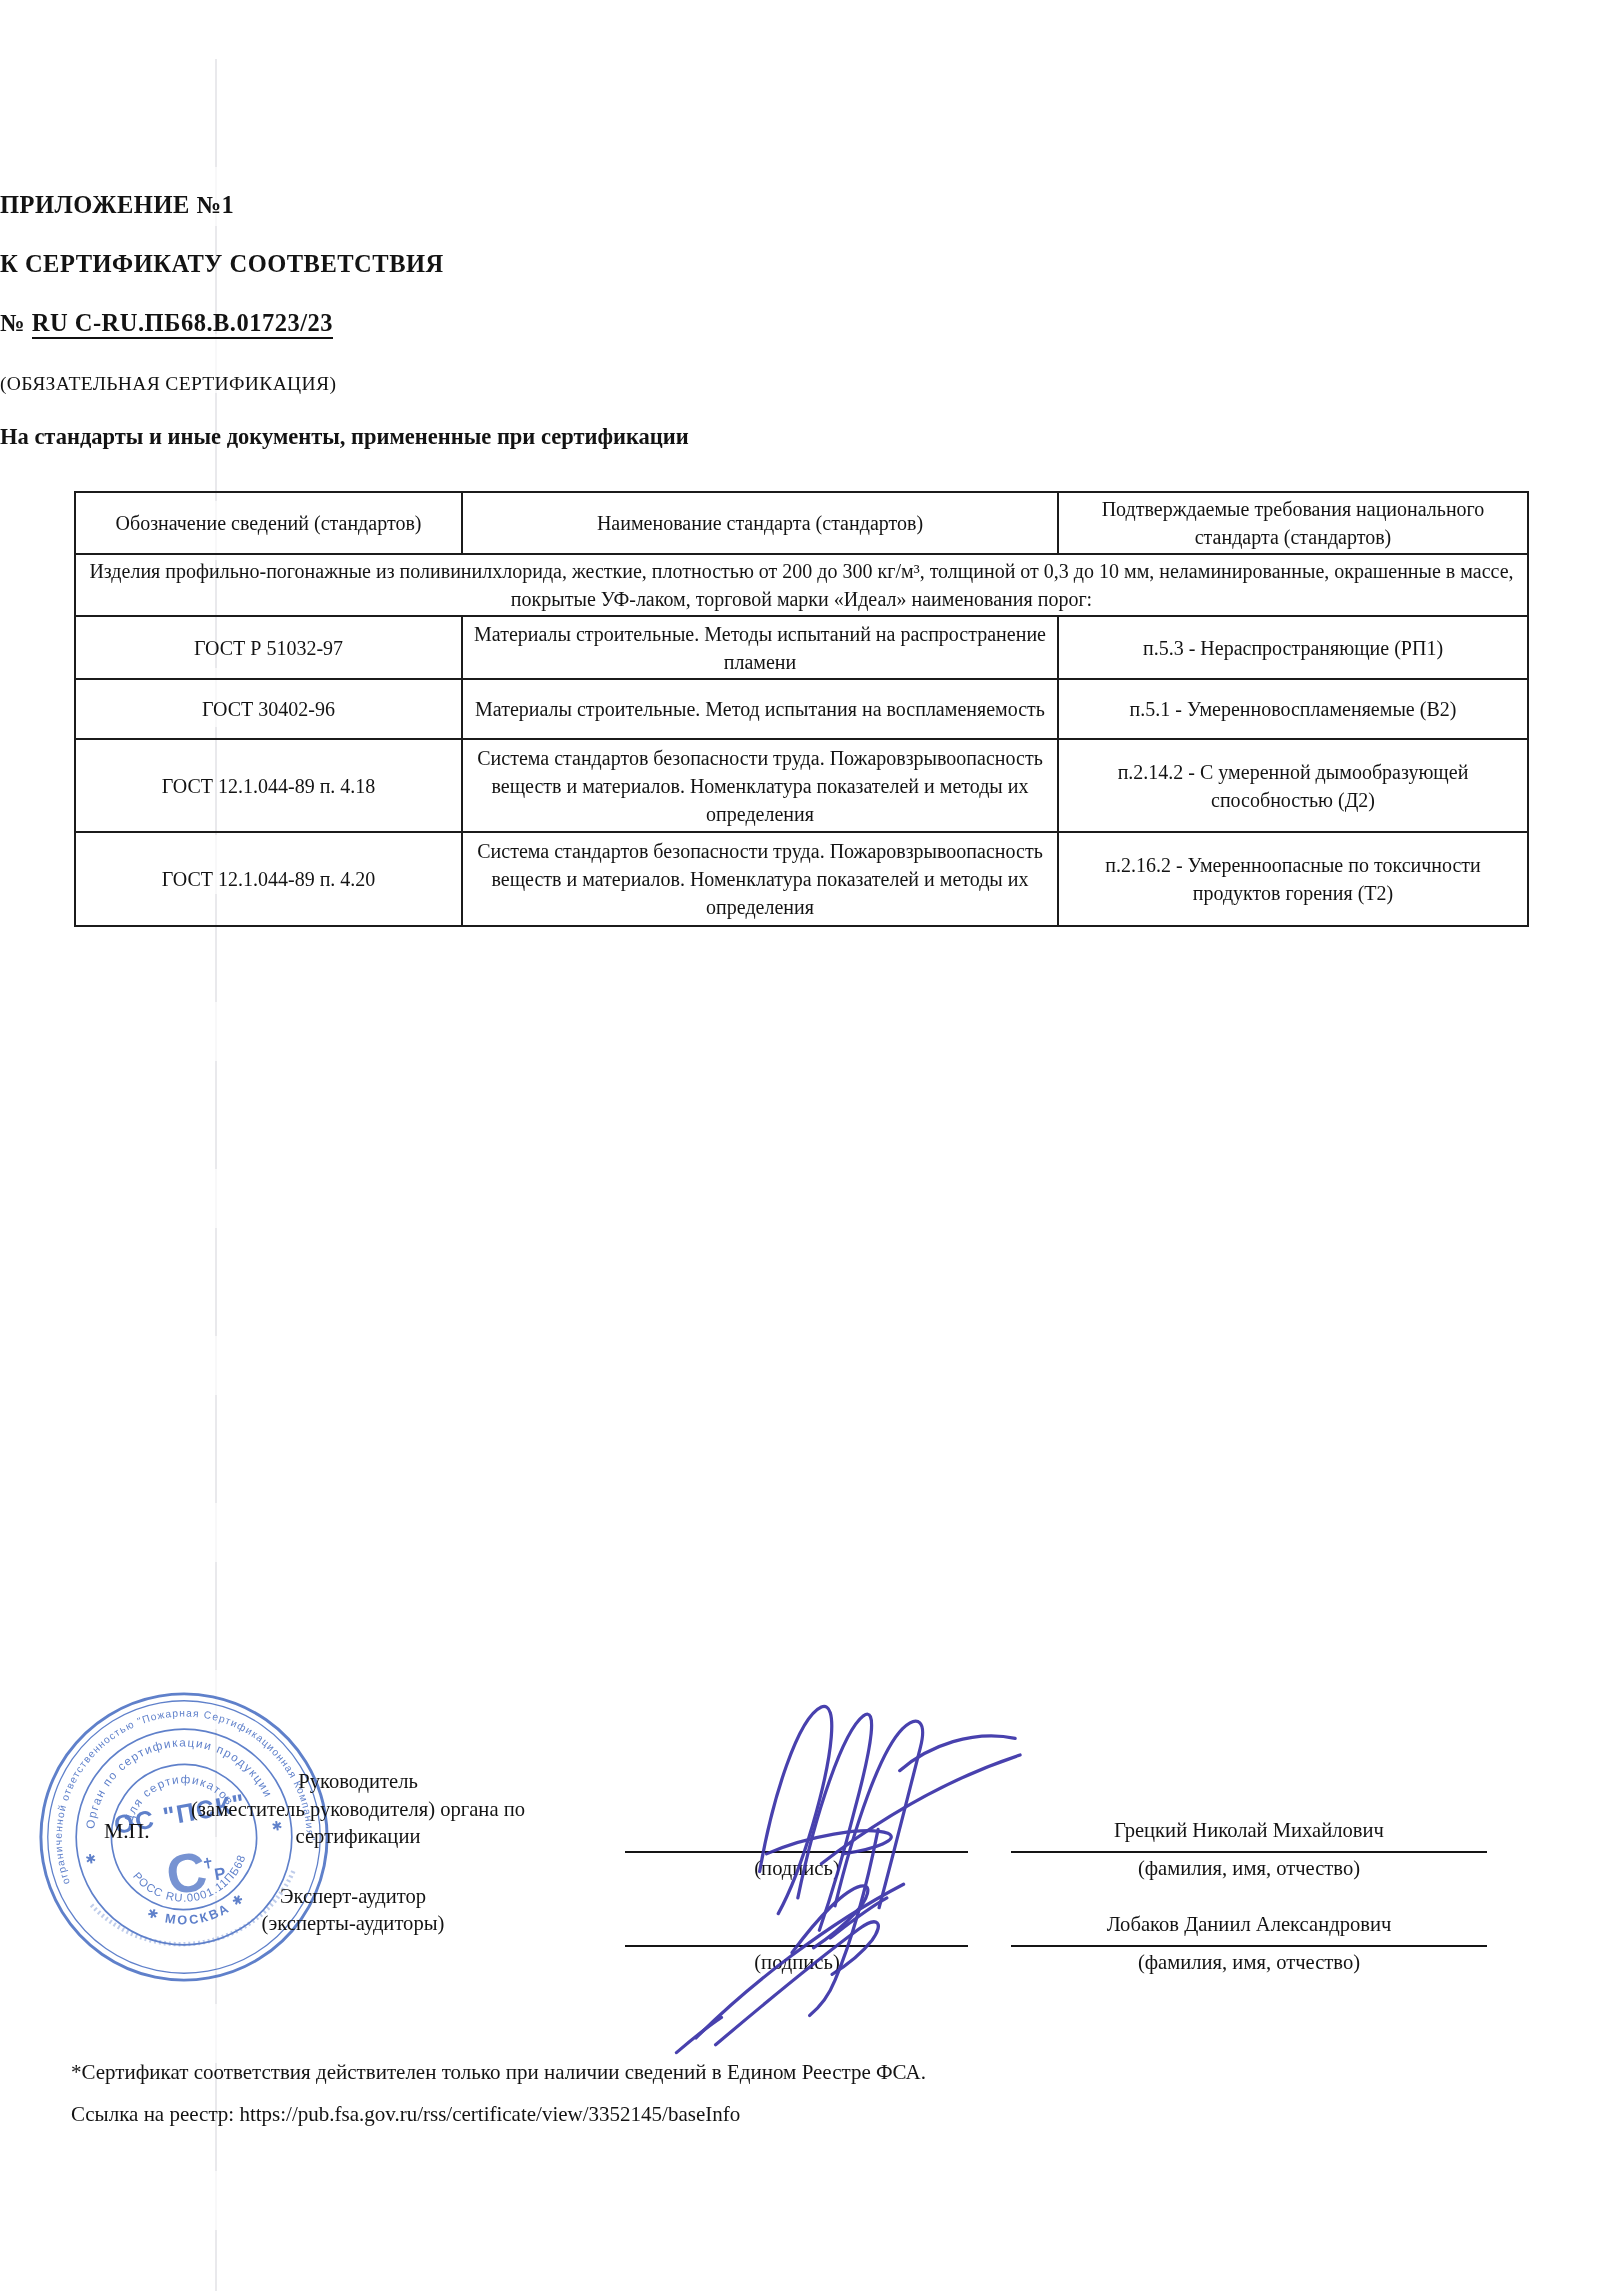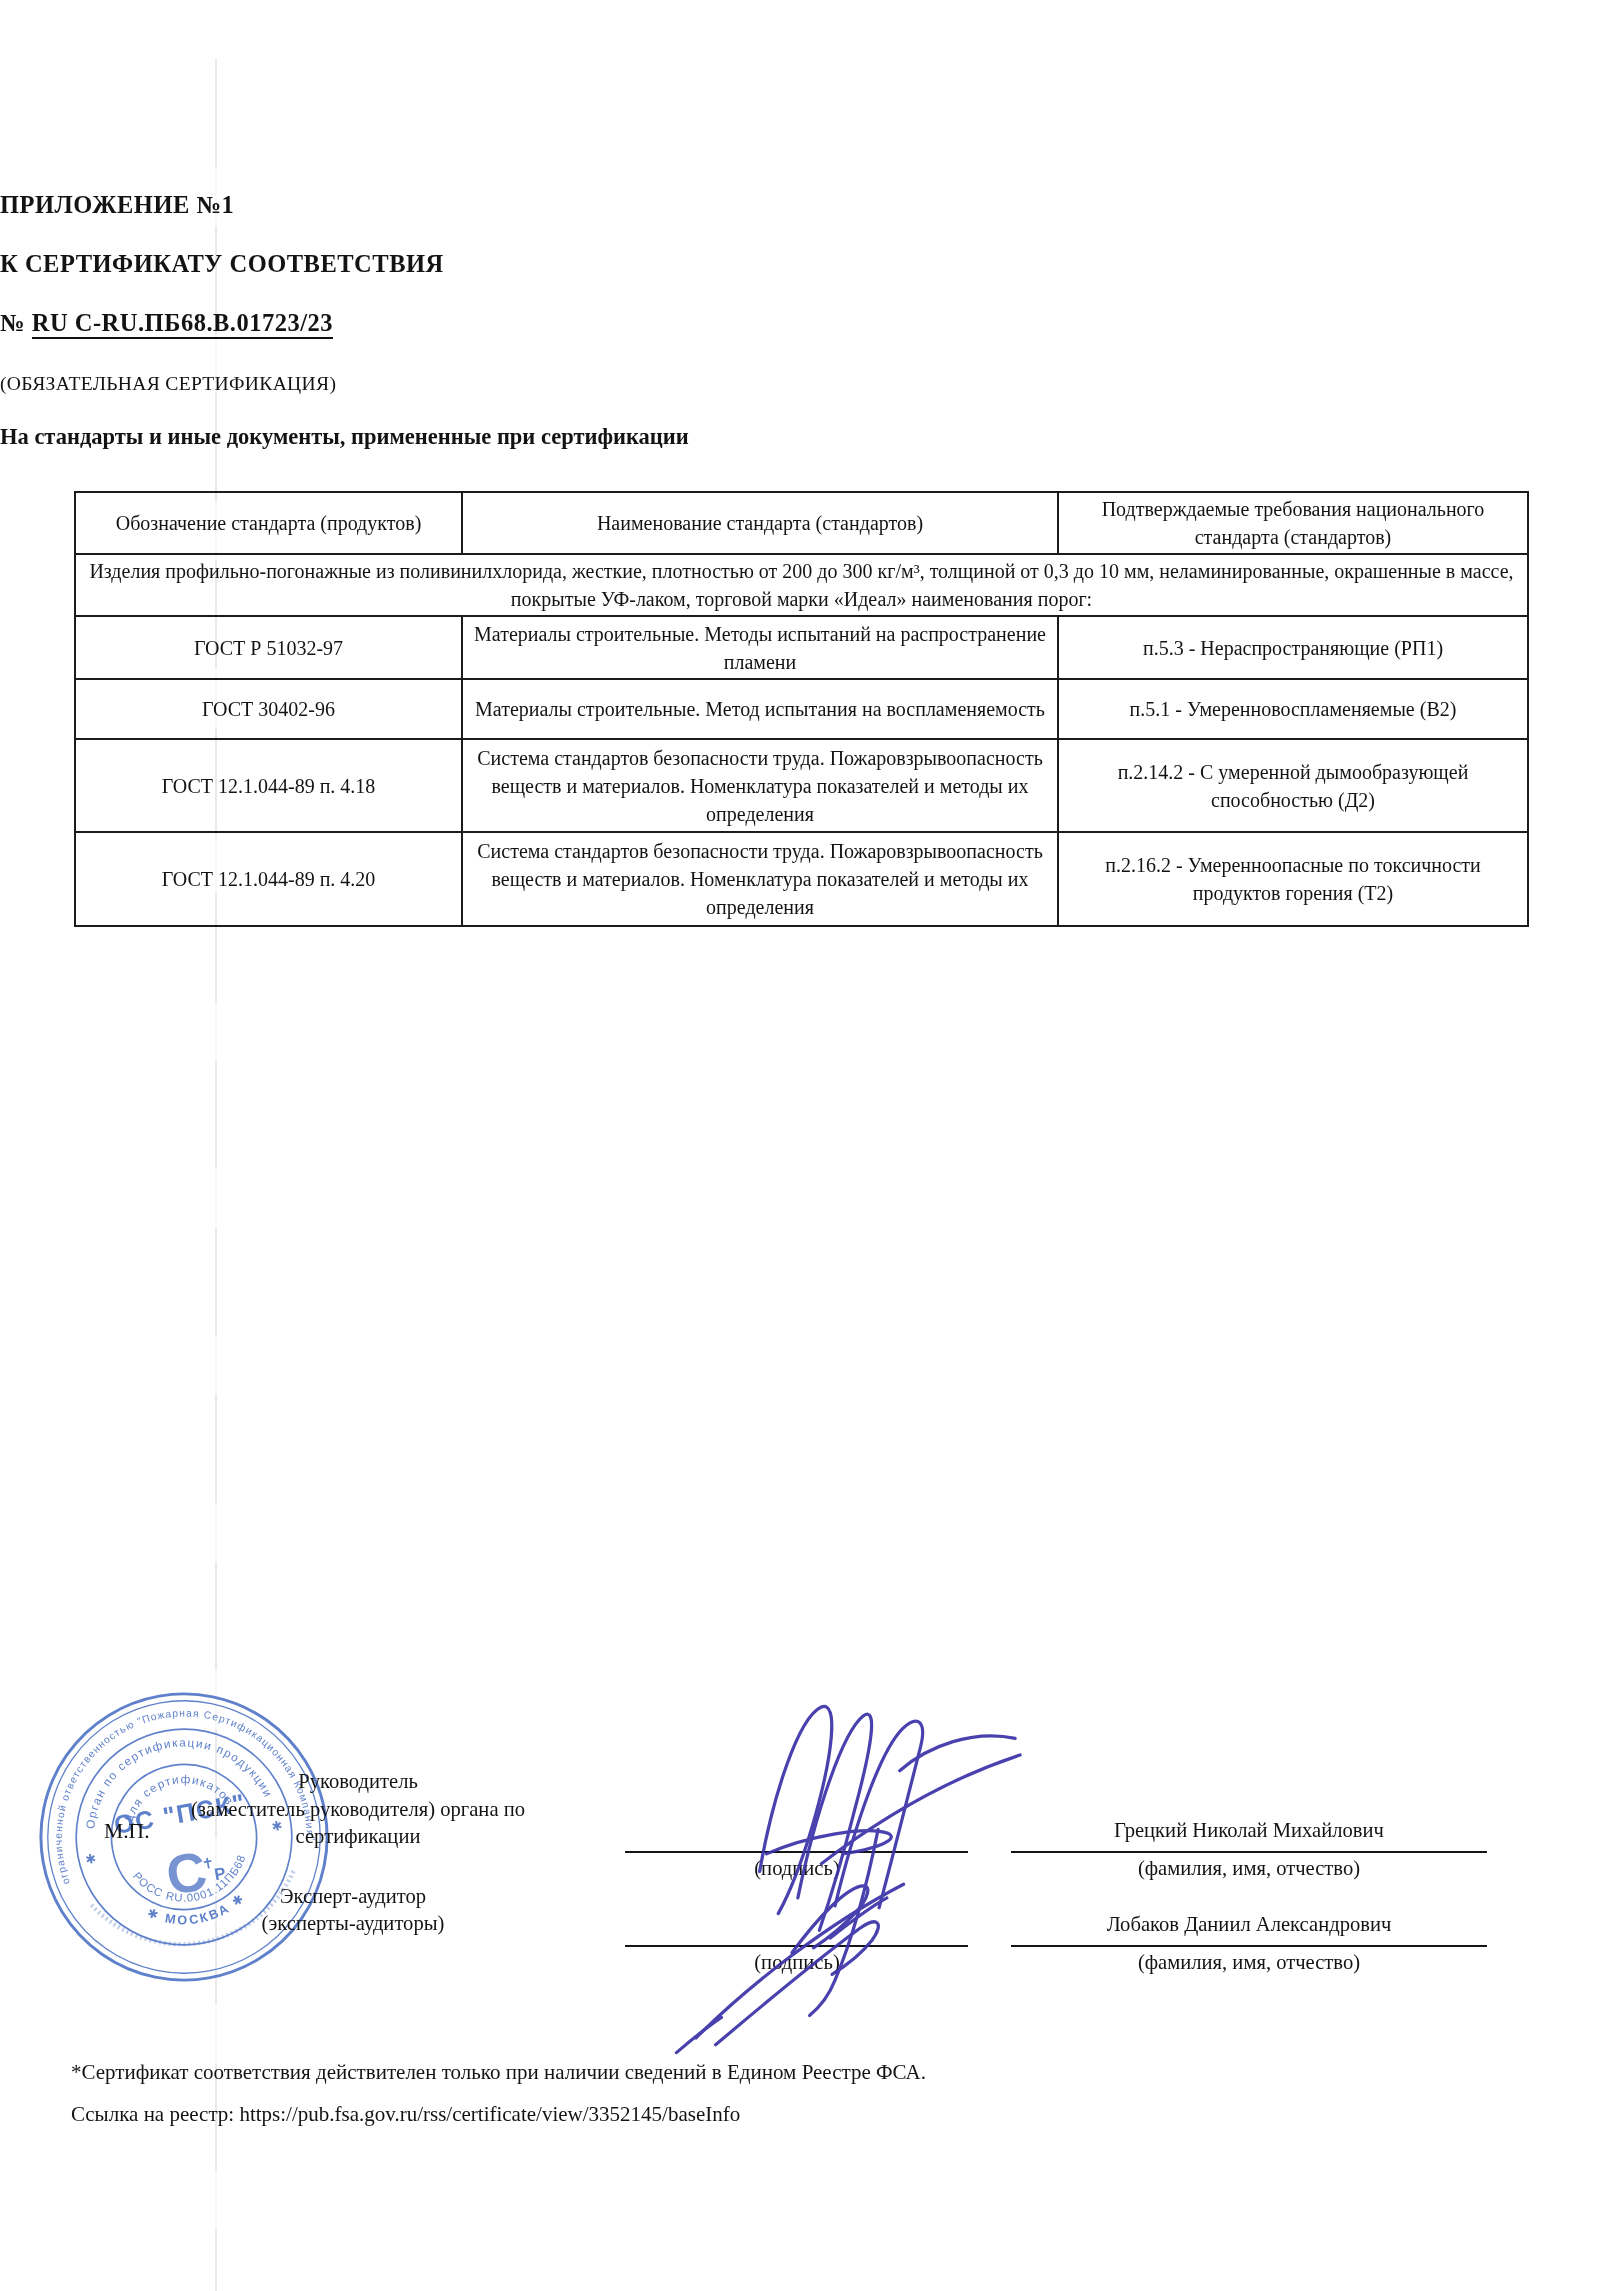--- a/index.html
+++ b/index.html
@@ -65,21 +65,21 @@
   <div class="hline t-sub" style="top:424px">На стандарты и иные документы, примененные при сертификации</div>
 
   <table class="std">
     <colgroup>
         <col style="width:387px">
         <col style="width:596px">
         <col style="width:470px">
       </colgroup>
     <tbody>
         <tr class="r-head">
-      <td>Обозначение стандарта (продуктов)</td>
+      <td>Обозначение сведений (стандартов)</td>
       <td>Наименование стандарта (стандартов)</td>
       <td>Подтверждаемые требования национального стандарта (стандартов)</td>
     </tr>
     <tr class="r-span">
       <td colspan="3">Изделия профильно-погонажные из поливинилхлорида, жесткие, плотностью от 200 до 300 кг/м³, толщиной от 0,3 до 10 мм, неламинированные, окрашенные в массе, покрытые УФ-лаком, торговой марки «Идеал» наименования порог:</td>
     </tr>
     <tr class="r1">
       <td>ГОСТ Р 51032-97</td>
       <td>Материалы строительные. Методы испытаний на распространение пламени</td>
       <td>п.5.3 - Нераспространяющие (РП1)</td>

